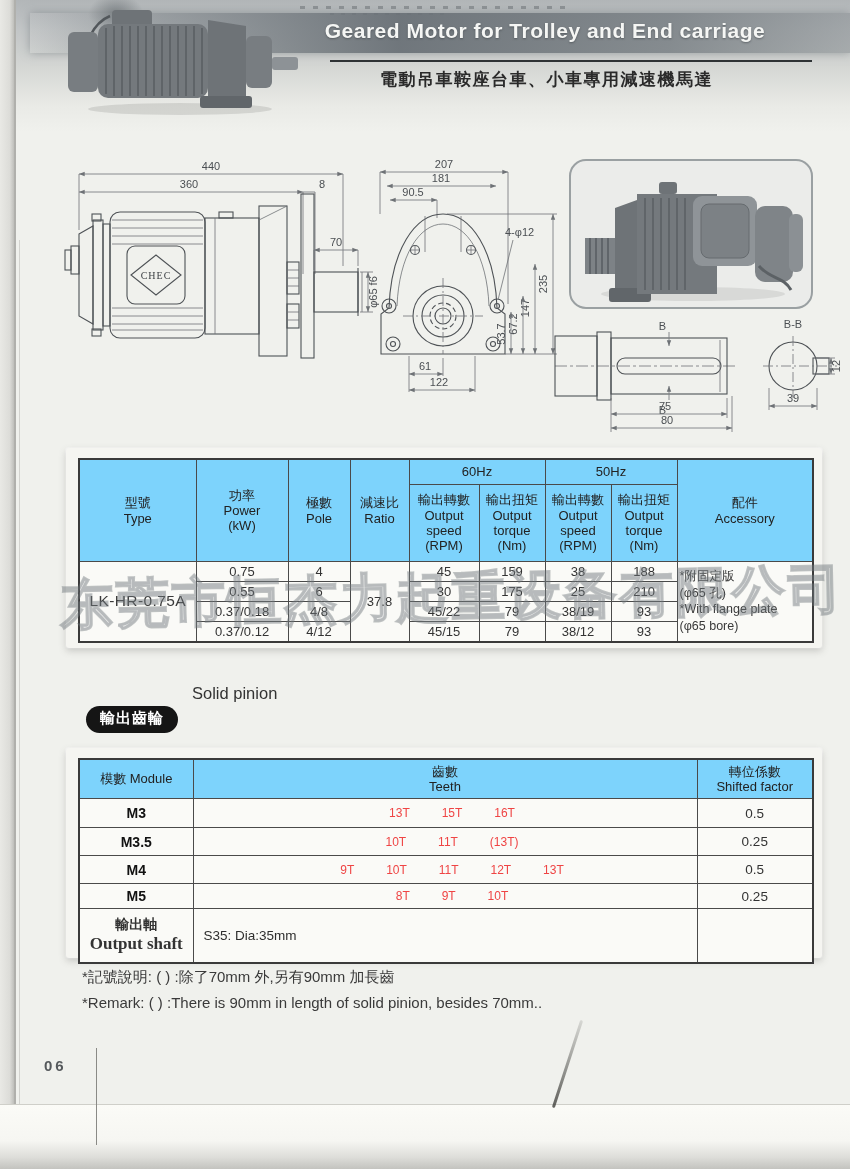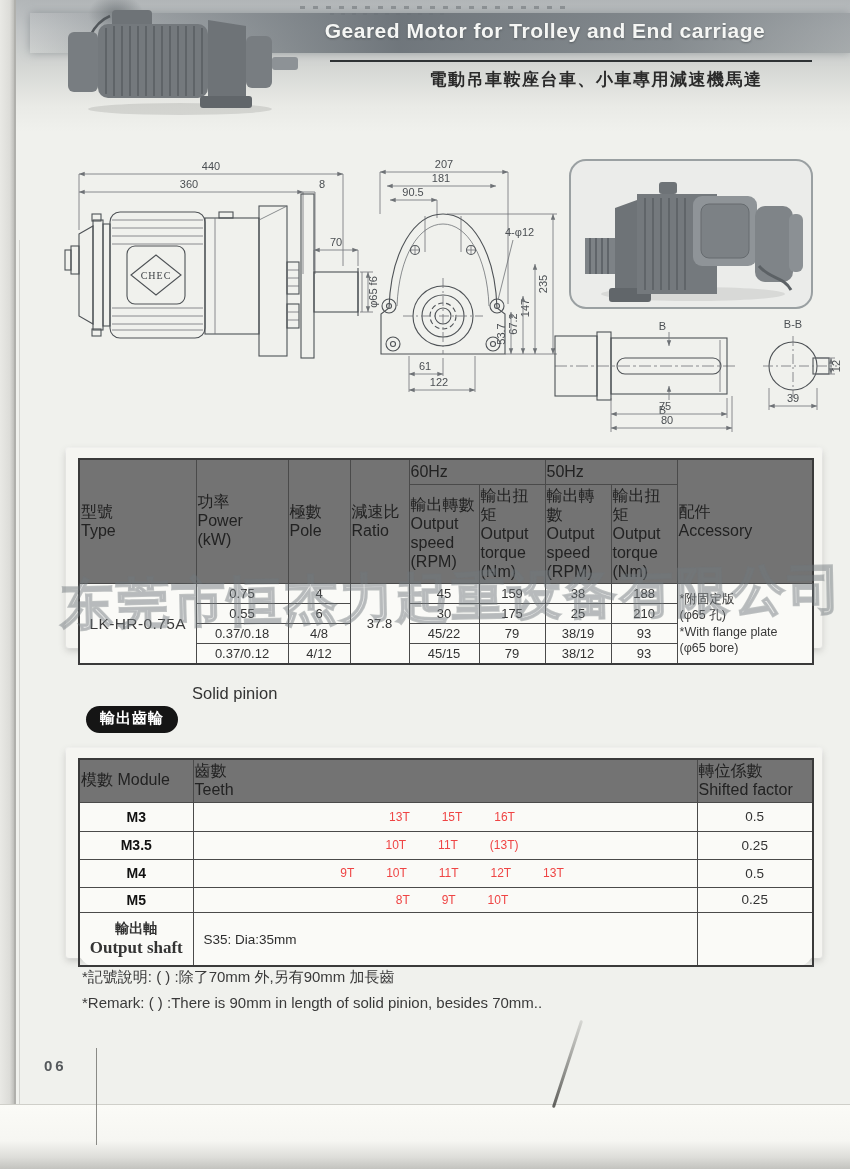--- a/index.html
+++ b/index.html
@@ -28,47 +28,47 @@
     linear-gradient(180deg,rgba(70,70,66,.15),rgba(60,60,56,.8));transform:rotate(18deg);border-radius:2px;}
   
   .title-band{position:absolute;left:30px;right:0;top:13px;height:40px;
     background:linear-gradient(90deg,rgba(150,156,160,0) 0%,rgba(122,129,134,.55) 16%,
       rgba(104,111,117,.92) 45%,rgba(116,123,128,.8) 78%,rgba(134,140,144,.55) 100%);
     box-shadow:0 0 9px rgba(110,117,122,.55);}
   .title-band .t{position:absolute;left:250px;right:40px;top:6px;text-align:center;
     font-size:21px;font-weight:bold;color:#f5f6f4;letter-spacing:.5px;
     text-shadow:0 1px 2px rgba(55,60,64,.55);}
   .title-rule{position:absolute;left:330px;width:482px;top:60px;height:2px;background:#2e3234;}
-  .subtitle{position:absolute;left:380px;right:38px;top:68px;text-align:center;font-size:17px;
+  .subtitle{position:absolute;left:380px;right:38px;top:68px;text-align:left;font-size:17px;
     font-weight:600;color:#2a2a2a;letter-spacing:1.5px;}
   
   .dwg{position:absolute;left:55px;top:148px;}
   .photoL{position:absolute;left:50px;top:2px;}
   .dl{stroke:#7b7f83;stroke-width:.9;fill:none;}
   .ol{stroke:#4e5256;stroke-width:1.1;fill:none;}
   .thin{stroke:#6e7276;stroke-width:.8;fill:none;}
   text.dim{font-size:11px;fill:#4b4f53;font-family:"Liberation Sans",sans-serif;}
   text.brand{font-size:10px;fill:#3c4044;letter-spacing:1px;font-family:"Liberation Serif",serif;}
   
   .panel{position:absolute;background:#f5f5f1;border-radius:3px;
     box-shadow:0 3px 7px rgba(96,96,92,.28),0 0 0 1px rgba(255,255,255,.4);}
   table.sheet{border-collapse:collapse;table-layout:fixed;background:#fafaf7;
     border:2px solid #3a3a3a;}
   table.sheet th,table.sheet td{border:1px solid #4a4a4a;overflow:hidden;}
-  table.sheet th{background:#737373;font-weight:normal;font-size:16px;line-height:1.18;
-    color:#222;white-space:pre-line;text-align:left;padding:2px 1px;}
+  table.sheet th{background:#7dd3fc;font-weight:normal;font-size:13px;line-height:1.18;
+    color:#222;white-space:pre-line;text-align:center;padding:2px 1px;}
   table.sheet td{font-size:13px;color:#333;text-align:center;padding:0 2px;}
   .spec{position:absolute;left:78px;top:458px;width:734px;}
   .spec tr.h1 th{height:20px;}
   .spec tr.h2 th{height:72px;vertical-align:middle;}
   .spec tbody tr{height:20px;}
   .spec td.type{font-size:15.5px;letter-spacing:.4px;color:#3a3a3a;}
   .spec td.acc{text-align:left;font-size:12.5px;line-height:1.32;white-space:pre-line;
     vertical-align:middle;color:#3a3a3a;}
-  .pin{position:absolute;left:78px;top:758px;width:734px;border-radius:19px;}
+  .pin{position:absolute;left:78px;top:758px;width:734px;}
   .pin th{height:34px;}
   .pin td{border-top:1px solid #9b9b97;border-bottom:1px solid #9b9b97;}
   .pin td.mod{font-weight:bold;color:#111;font-size:14px;}
   .pin td.teeth{text-align:center;padding-left:16px;word-spacing:2.4em;font-size:12px;color:#ef4444;}
   .pin td.val{text-align:left;padding-left:10px;font-size:13.5px;color:#2e2e2e;}
   .pin td.factor{font-size:13.5px;}
   .pin tr.r1{height:29px;}.pin tr.r2{height:28px;}.pin tr.r3{height:28px;}
   .pin tr.r4{height:25px;}.pin tr.r5{height:54px;}
   .mod-zh{font-size:14px;font-weight:bold;}
   .mod-en{font-size:17px;font-weight:bold;font-family:Liberation Serif, serif;}

